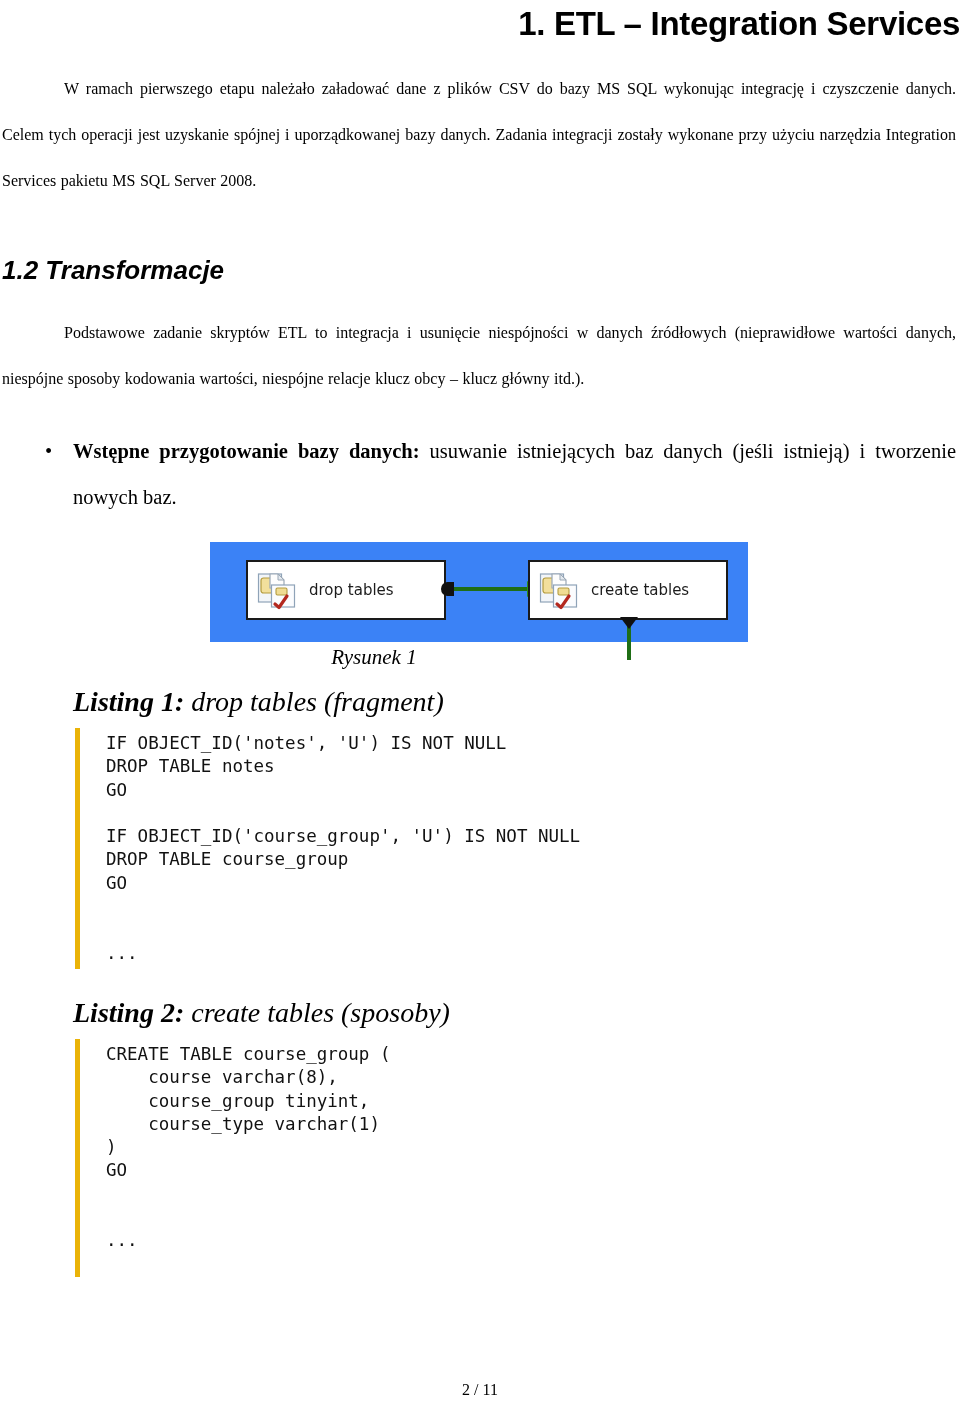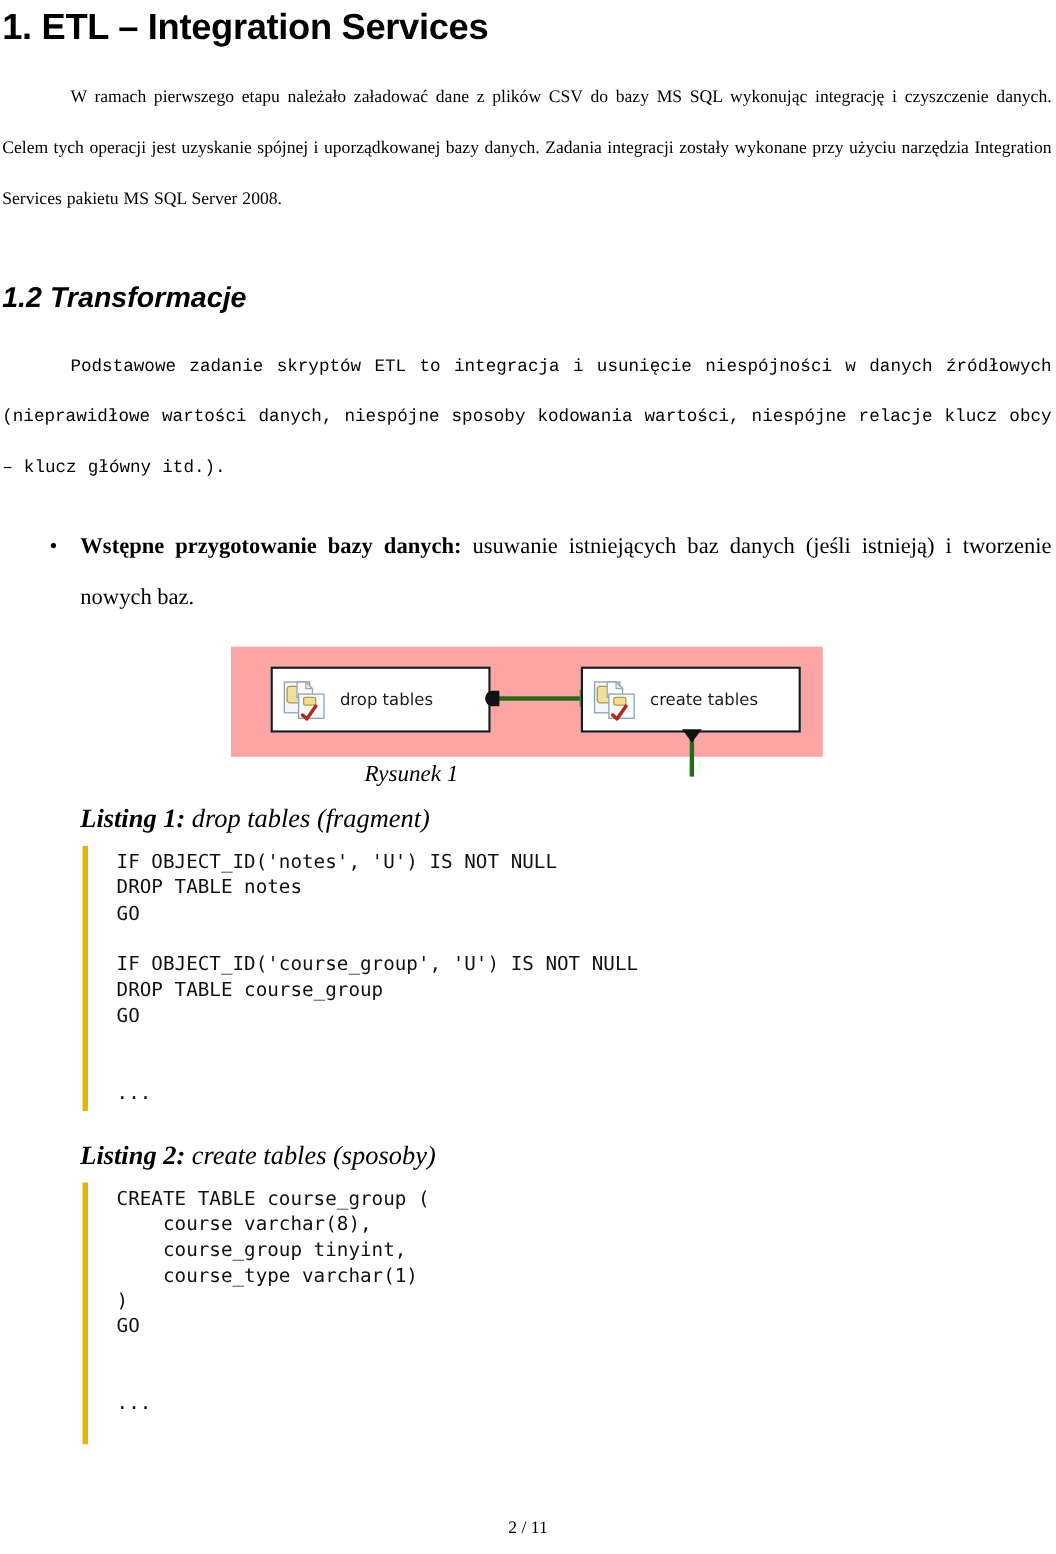--- a/index.html
+++ b/index.html
@@ -28,20 +28,21 @@
   
   .h1 {
     font-family: "Liberation Sans", "DejaVu Sans", sans-serif;
     font-weight: bold;
     font-size: 33px;
     letter-spacing: -0.3px;
     line-height: 40px;
     margin: 0;
     padding: 4px 0 0 2px;
     white-space: nowrap;
+    text-align: right;
   }
 
   .h2 {
     font-family: "Liberation Sans", "DejaVu Sans", sans-serif;
     font-weight: bold;
     font-style: italic;
     font-size: 26px;
     line-height: 32px;
     margin: 0;
     padding: 0 0 0 2px;
@@ -55,21 +56,21 @@
     font-size: 16px;
     line-height: 46px;
     text-align: justify;
     margin: 0;
     padding: 0 4px 0 2px;
     word-spacing: 0.5px;
   }
   .para.first { margin-top: 22px; }
   .para .indent { display: inline-block; width: 62px; }
 
-  .para-trans { margin-top: 24px; font-family: Liberation Mono, monospace; }
+  .para-trans { margin-top: 24px; }
 
   
   .bullet-block {
     margin-top: 26px;
     position: relative;
     padding-left: 73px;
     padding-right: 4px;
   }
   .bullet-dot {
     position: absolute;
@@ -91,21 +92,21 @@
     margin-top: 22px;
     position: relative;
     height: 122px;
   }
   .figure {
     position: absolute;
     left: 210px;
     top: 0;
     width: 538px;
     height: 100px;
-    background: #fca5a5;
+    background: #3b82f6;
     box-sizing: border-box;
   }
   .task-box {
     position: absolute;
     top: 18px;
     height: 60px;
     background: #ffffff;
     border: 2px solid #1a1a1a;
     box-sizing: border-box;
     display: flex;
@@ -181,21 +182,21 @@
     left: 0;
     top: 103px;
     width: 748px;
     text-align: center;
     font-style: italic;
     font-size: 21px;
   }
 
   
   .listing-title {
-    font-size: 24px;
+    font-size: 28px;
     font-style: italic;
     margin: 0;
     padding-left: 73px;
   }
   .listing-title .lead {
     font-weight: bold;
     font-style: italic;
   }
   .listing-1 { margin-top: 22px; }
   .listing-2 { margin-top: 28px; }

